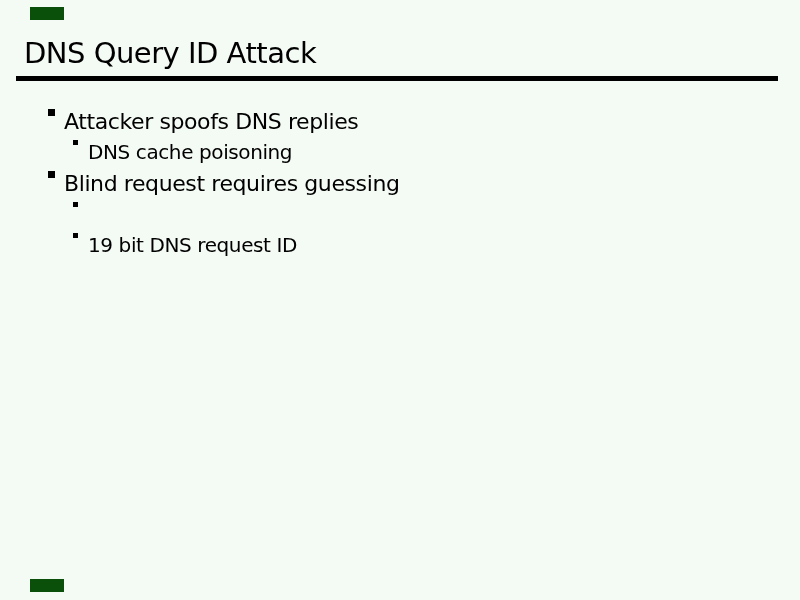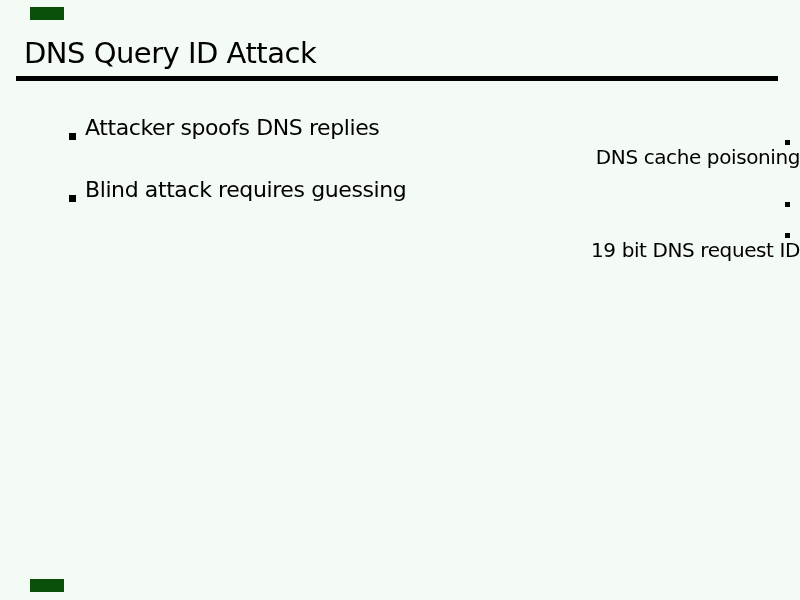--- a/index.html
+++ b/index.html
@@ -49,32 +49,30 @@
     background: var(--rule, #000000);
   }
   .bullet-list {
     position: absolute;
     left: 0;
     top: 109px;
     width: 800px;
   }
   .bullet-row {
     display: flex;
-    align-items: flex-end;
+    align-items: flex-start;
     height: 31px;
-    margin-left: 21px;
   }
   .bullet-row.level-1 {
     padding-left: 48px;
     font-size: 22px;
   }
   .bullet-row.level-2 {
-    padding-left: 41px;
+    padding-left: 73px;
     font-size: 20px;
-    flex-direction: column;
   }
   .bullet-square {
     flex: 0 0 auto;
     background: var(--fg, #000000);
   }
   .level-1 .bullet-square {
     width: 7px;
     height: 7px;
     margin-right: 9px;
   }
@@ -102,21 +100,21 @@
       <div class="bullet-row level-1">
         <span class="bullet-square"></span>
         <span class="bullet-text">Attacker spoofs DNS replies</span>
       </div>
       <div class="bullet-row level-2">
         <span class="bullet-square"></span>
         <span class="bullet-text">DNS cache poisoning</span>
       </div>
       <div class="bullet-row level-1">
         <span class="bullet-square"></span>
-        <span class="bullet-text">Blind attack requires guessing</span>
+        <span class="bullet-text">Blind request requires guessing</span>
       </div>
       <div class="bullet-row level-2">
         <span class="bullet-square"></span>
       </div>
       <div class="bullet-row level-2">
         <span class="bullet-square"></span>
         <span class="bullet-text">19 bit DNS request ID</span>
       </div>
     </div>
 

